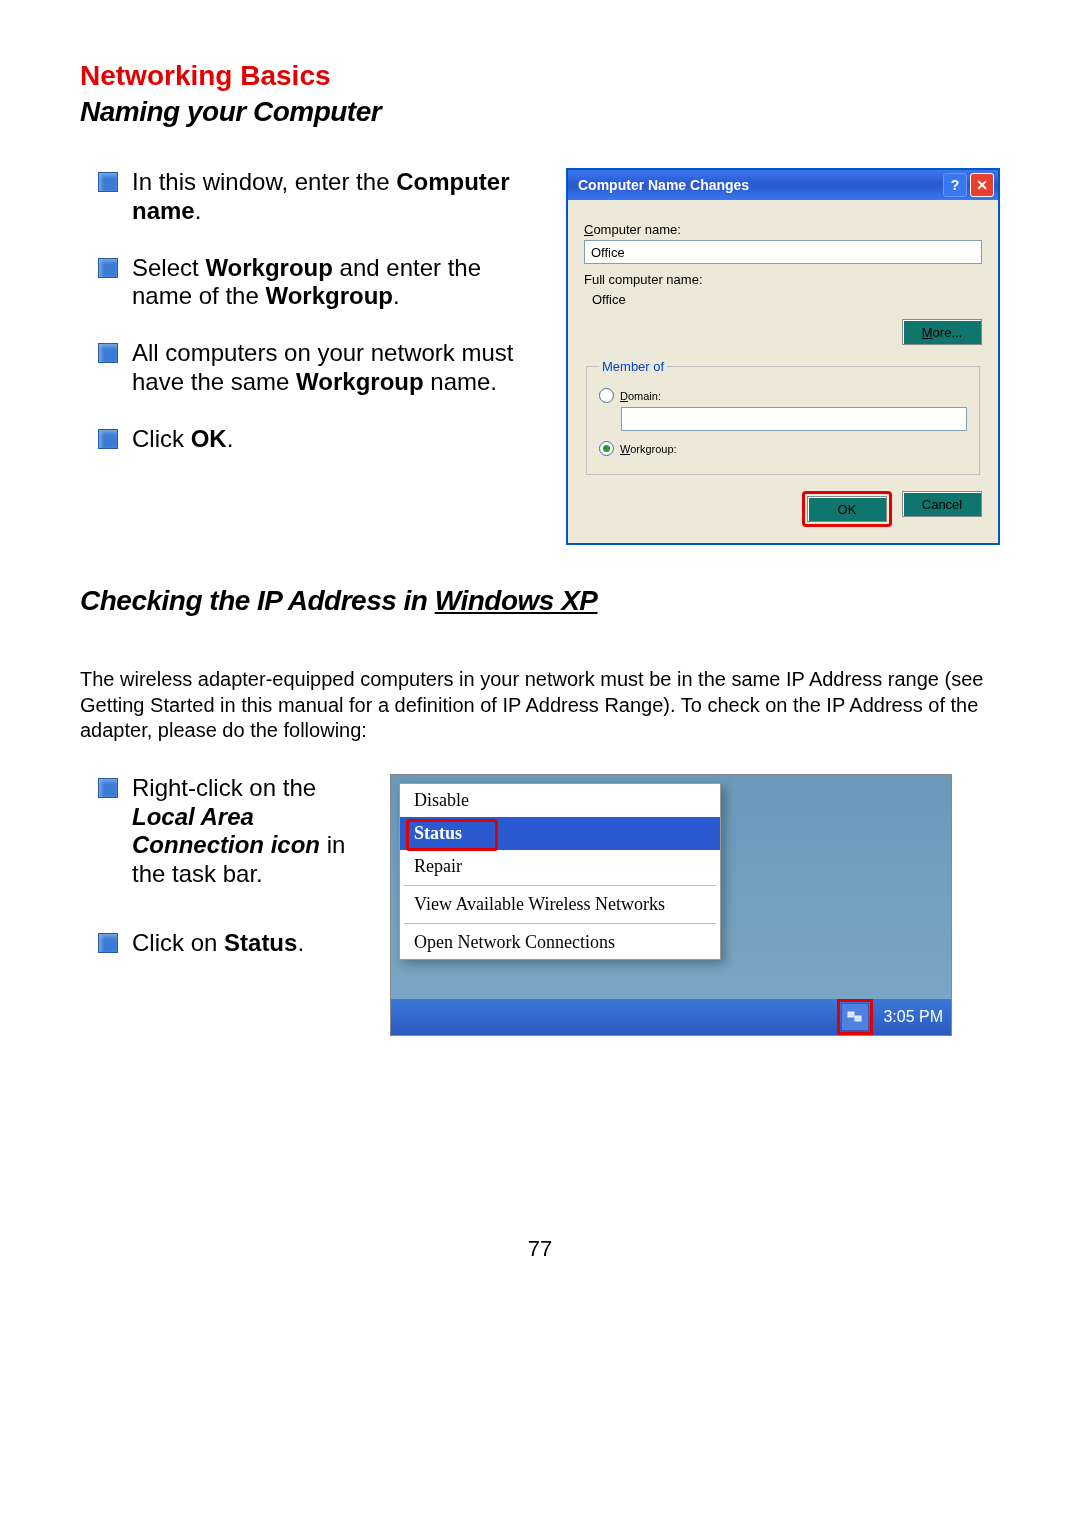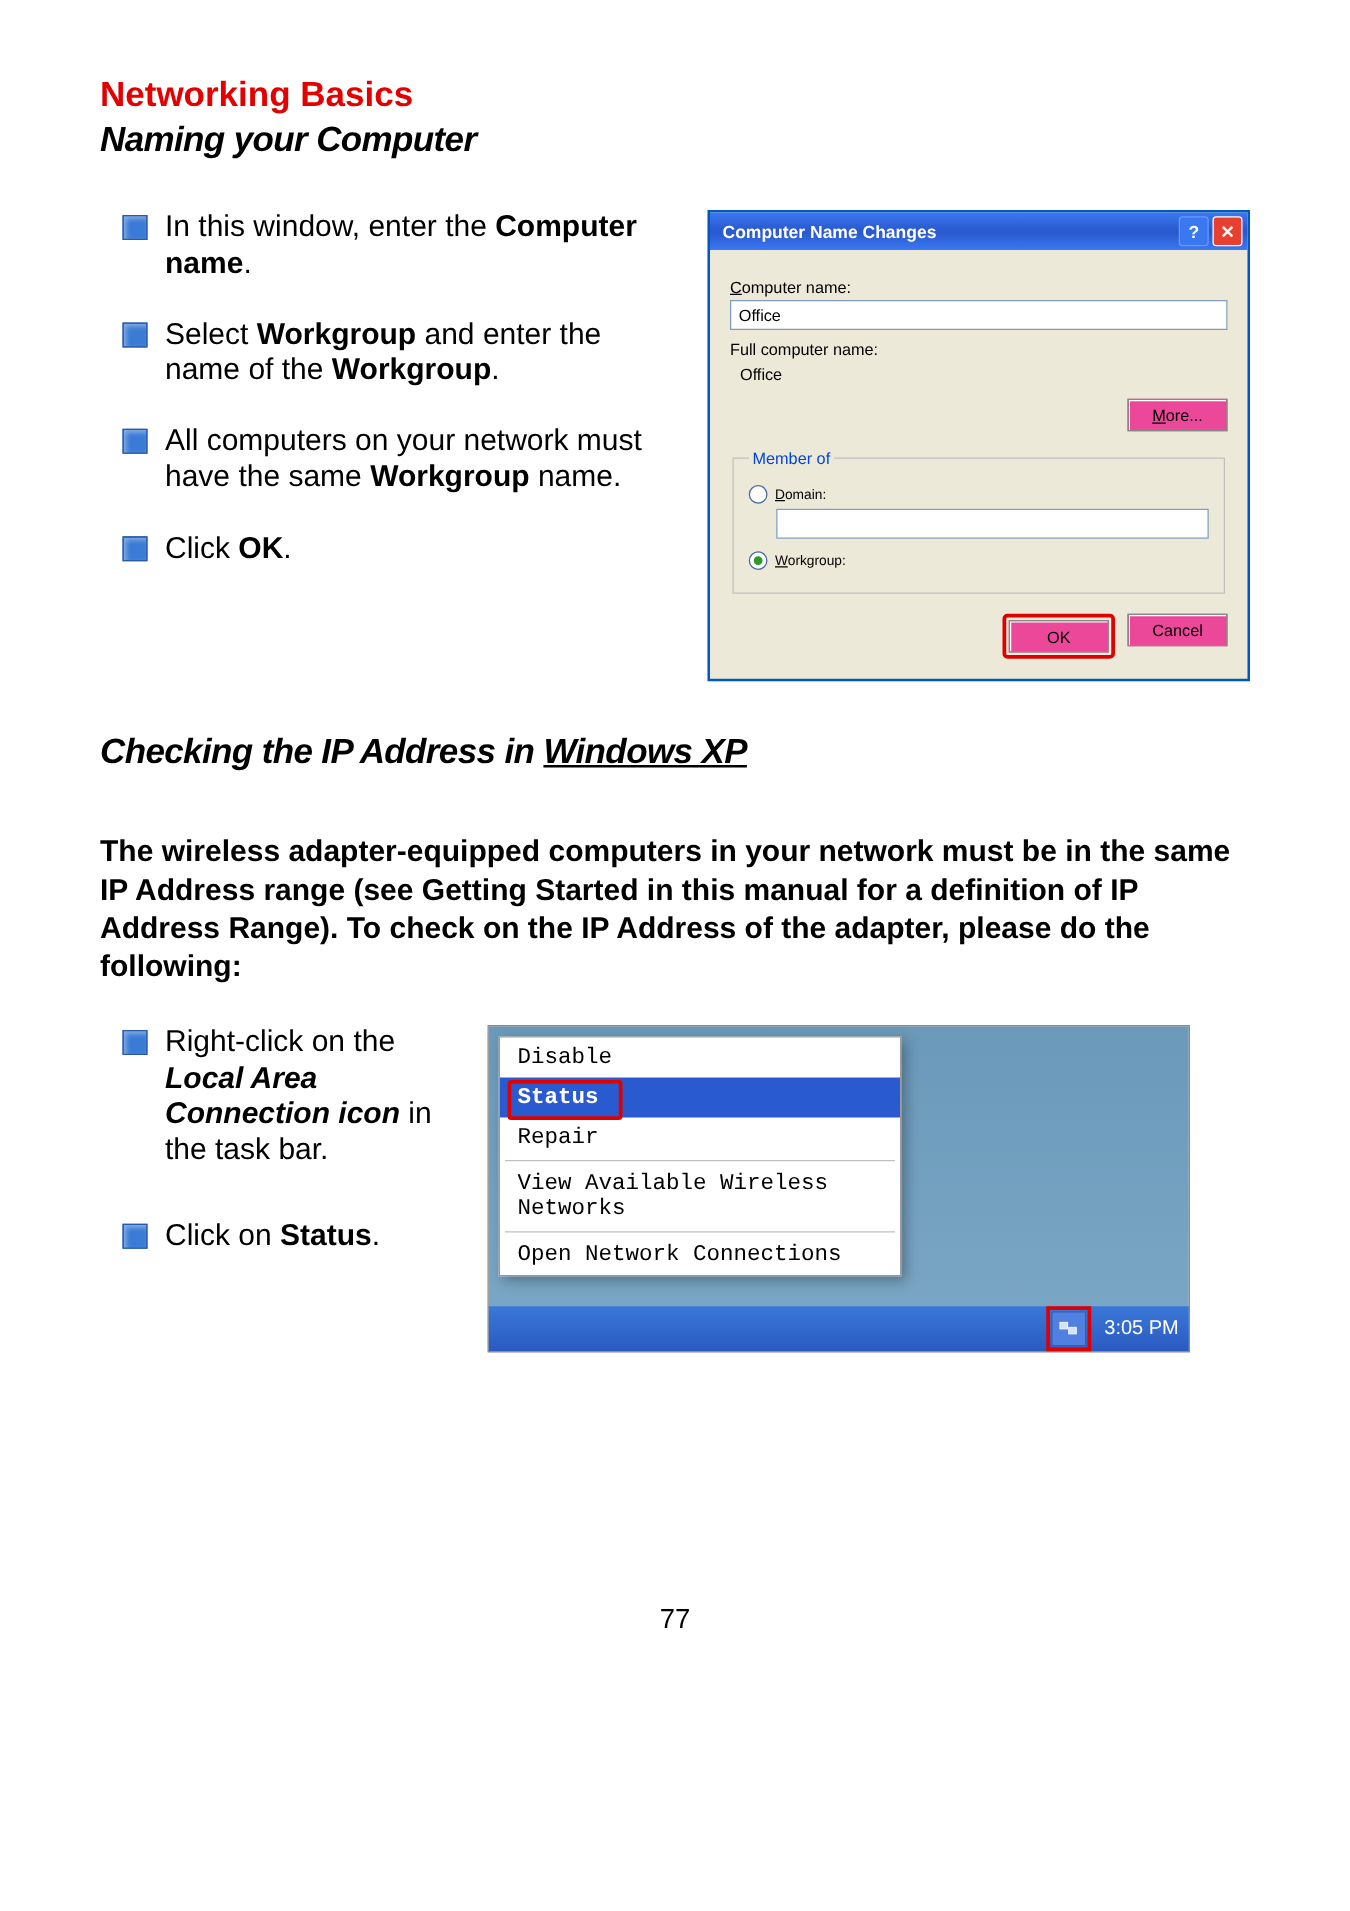--- a/index.html
+++ b/index.html
@@ -64,21 +64,21 @@
   .xp-btn-close { background:#e84030; border:1px solid #fff; color:#fff; border-radius:3px; }
   .xp-body { padding: 14px 16px 16px 16px; color:#000; }
   .xp-desc { font-size: 13px; margin-bottom: 20px; line-height: 1.25; }
   .xp-label { font-size: 13px; margin: 8px 0 3px 0; }
   .xp-input {
     width: 100%; height: 24px; border: 1px solid #7f9db9; background: #fff;
     font-size: 13px; padding: 2px 6px; box-sizing: border-box;
   }
   .xp-static { font-size: 13px; padding: 2px 8px; }
   .xp-btn {
-    min-width: 80px; height: 26px; background: #ec4899; border: 1px solid #888;
+    min-width: 80px; height: 26px; background: #0f766e; border: 1px solid #888;
     font-size: 13px; box-shadow: 1px 1px 0 #fff inset;
   }
   .right { display:flex; justify-content:flex-end; margin-top:10px; }
   .xp-fieldset {
     border: 1px solid #c0c0c0; margin-top: 14px; padding: 10px 12px 14px 12px;
   }
   .xp-legend { color:#0046d5; font-size:13px; padding:0 3px; }
   .xp-radio-row { display:flex; align-items:center; gap:6px; margin: 4px 0; font-size:11px;}
   .xp-radio {
     width:13px; height:13px; border:1px solid #466a9e; border-radius:50%; background:#fff;
@@ -99,31 +99,31 @@
     display:flex; align-items:center; justify-content:flex-end; padding-right:8px;
     color:#fff; font-size:16px; gap:10px;
   }
   .tray-icon {
     width:26px; height:26px; background:#5080e0; border:1px solid #3a5ab0;
     display:flex; align-items:center; justify-content:center;
   }
   .tray-highlight { border:3px solid #e00000; padding:1px; }
   .ctx-menu {
     position:absolute; top:8px; left:8px; width:320px; background:#fff;
-    border:1px solid #9a9a9a; font-size:18px; font-family: Liberation Mono, monospace;
+    border:1px solid #9a9a9a; font-size:18px; font-family: Liberation Serif, serif;
     box-shadow: 4px 4px 10px rgba(0,0,0,.3);
   }
   .ctx-item { padding:6px 14px; }
   .ctx-sep { height:1px; background:#c0c0c0; margin:2px 4px; }
   .ctx-status { background:#2a5ad0; color:#fff; position:relative; font-weight:bold; }
   .ctx-status-border {
     position:absolute; left:6px; top:2px; width:86px; height:26px;
     border:3px solid #e00000; border-radius:3px; pointer-events:none;
   }
-  .para { font-size:24px; line-height:1.28; margin: 0 0 30px 0; font-weight: bold; }
+  .para { font-size:20px; line-height:1.28; margin: 0 0 30px 0; }
   .page-no { text-align:center; font-size:22px; margin-top:200px; }
 </style>
 </head>
 <body>
 
 <h1>Networking Basics</h1>
 <h2>Naming your Computer</h2>
 
 <div class="row">
   <div class="col-text">

